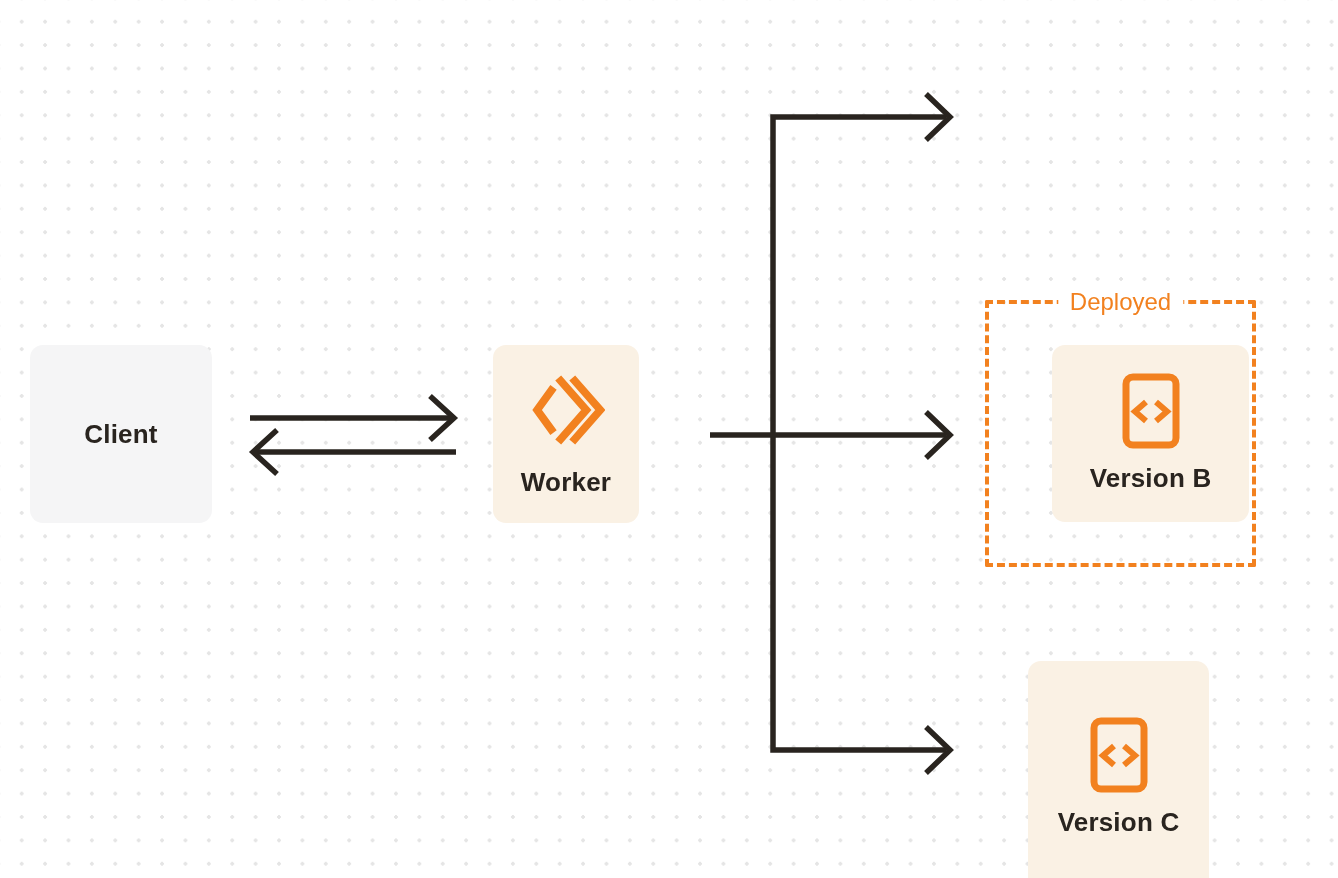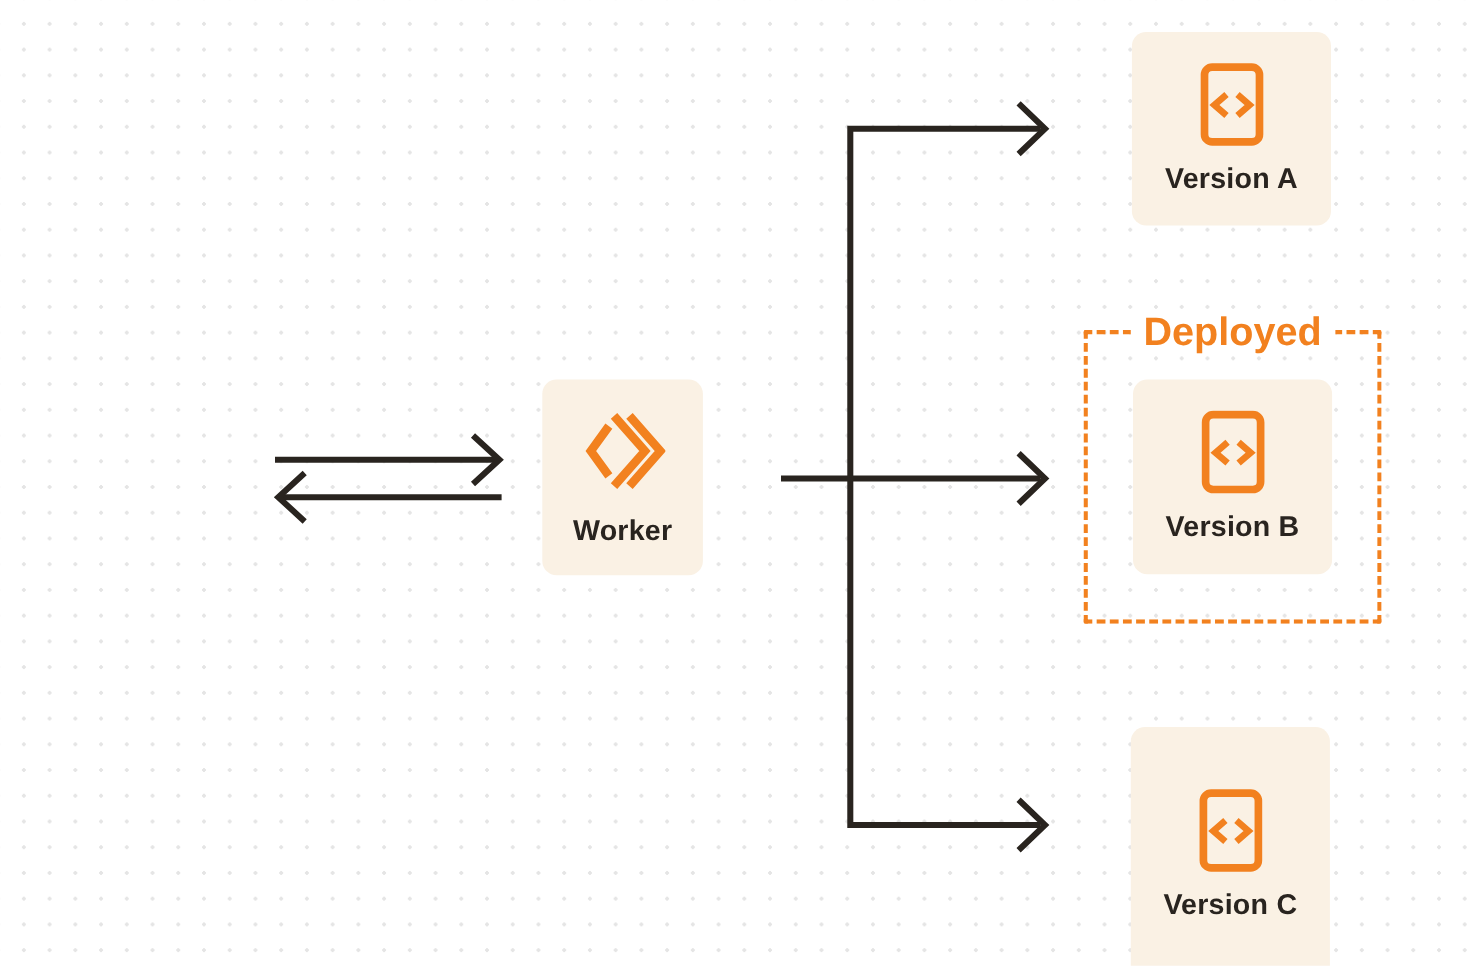--- a/index.html
+++ b/index.html
@@ -46,38 +46,38 @@
     letter-spacing:0.2px;
     white-space:nowrap;
   }
   .node--client{
     left:30px;top:345px;width:182px;height:178px;
     background:var(--neutral-node-bg);
   }
   .node--accent{background:var(--accent-soft-bg);}
   .node--worker{left:493px;top:345px;width:146px;height:178px;}
   .node--version-a{left:1029px;top:29px;width:181px;height:176px;gap:14px;}
-  .node--version-b{left:1030px;top:345px;width:181px;height:177px;gap:14px;}
+  .node--version-b{left:1052px;top:345px;width:197px;height:177px;gap:14px;}
   .node--version-c{left:1028px;top:661px;width:181px;height:232px;gap:14px;}
 
   .deployed-box{
     position:absolute;
     left:985px;top:300px;width:271px;height:267px;
     border:4.5px dashed var(--accent);
     border-radius:2px;
   }
   .deployed-label{
     position:absolute;
     top:-18px;left:50%;
     transform:translateX(-50%);
     background:var(--background);
     padding:0 12px;
     color:var(--accent);
-    font-size:36px;
-    font-weight:700;
+    font-size:24px;
+    font-weight:400;
     white-space:nowrap;
     line-height:32px;
   }
 
   .traffic-label{
     position:absolute;
     left:788px;top:351px;width:140px;
     text-align:center;
     color:var(--ink);
   }
@@ -106,47 +106,40 @@
     <g class="stroke-ink" stroke-width="5.5" stroke-linejoin="miter">
       <path d="M946,117 H773 V750 H946"></path>
       <path d="M710,435 H946"></path>
 
       <path d="M926,94 L950,117 L926,140"></path>
       <path d="M926,412 L950,435 L926,458"></path>
       <path d="M926,727 L950,750 L926,773"></path>
     </g>
   </svg>
 
+  <div class="node node--client">
+    <span class="node-label">Client</span>
+  </div>
 
   <div class="node node--accent node--worker">
     <span class="icon-wrap">
       <svg width="78" height="78" viewBox="0 0 100 100" fill="none" xmlns="http://www.w3.org/2000/svg">
         <polyline class="stroke-accent" points="34,21 13,50 34,79" stroke-width="10" stroke-linejoin="miter"></polyline>
         <polyline class="stroke-accent" points="40,9 76,50 40,91" stroke-width="10" stroke-linejoin="miter"></polyline>
         <polyline class="stroke-accent" points="58,9 94,50 58,91" stroke-width="10" stroke-linejoin="miter"></polyline>
       </svg>
     </span>
     <span class="node-label">Worker</span>
   </div>
 
 
   <div class="deployed-box">
     <span class="deployed-label">Deployed</span>
   </div>
 
-  <div class="node node--accent node--version-a">
-    <span class="icon-wrap">
-      <svg width="58" height="76" viewBox="0 0 58 76" fill="none" xmlns="http://www.w3.org/2000/svg">
-        <rect class="stroke-accent" x="4" y="4" width="50" height="68" rx="7" stroke-width="7"></rect>
-        <polyline class="stroke-accent" points="24,29 13,38.5 24,48" stroke-width="6" stroke-linejoin="miter"></polyline>
-        <polyline class="stroke-accent" points="34,29 45,38.5 34,48" stroke-width="6" stroke-linejoin="miter"></polyline>
-      </svg>
-    </span>
-    <span class="node-label">Version A</span>
-  </div>
 
   <div class="node node--accent node--version-b">
     <span class="icon-wrap">
       <svg width="58" height="76" viewBox="0 0 58 76" fill="none" xmlns="http://www.w3.org/2000/svg">
         <rect class="stroke-accent" x="4" y="4" width="50" height="68" rx="7" stroke-width="7"></rect>
         <polyline class="stroke-accent" points="24,29 13,38.5 24,48" stroke-width="6" stroke-linejoin="miter"></polyline>
         <polyline class="stroke-accent" points="34,29 45,38.5 34,48" stroke-width="6" stroke-linejoin="miter"></polyline>
       </svg>
     </span>
     <span class="node-label">Version B</span>

